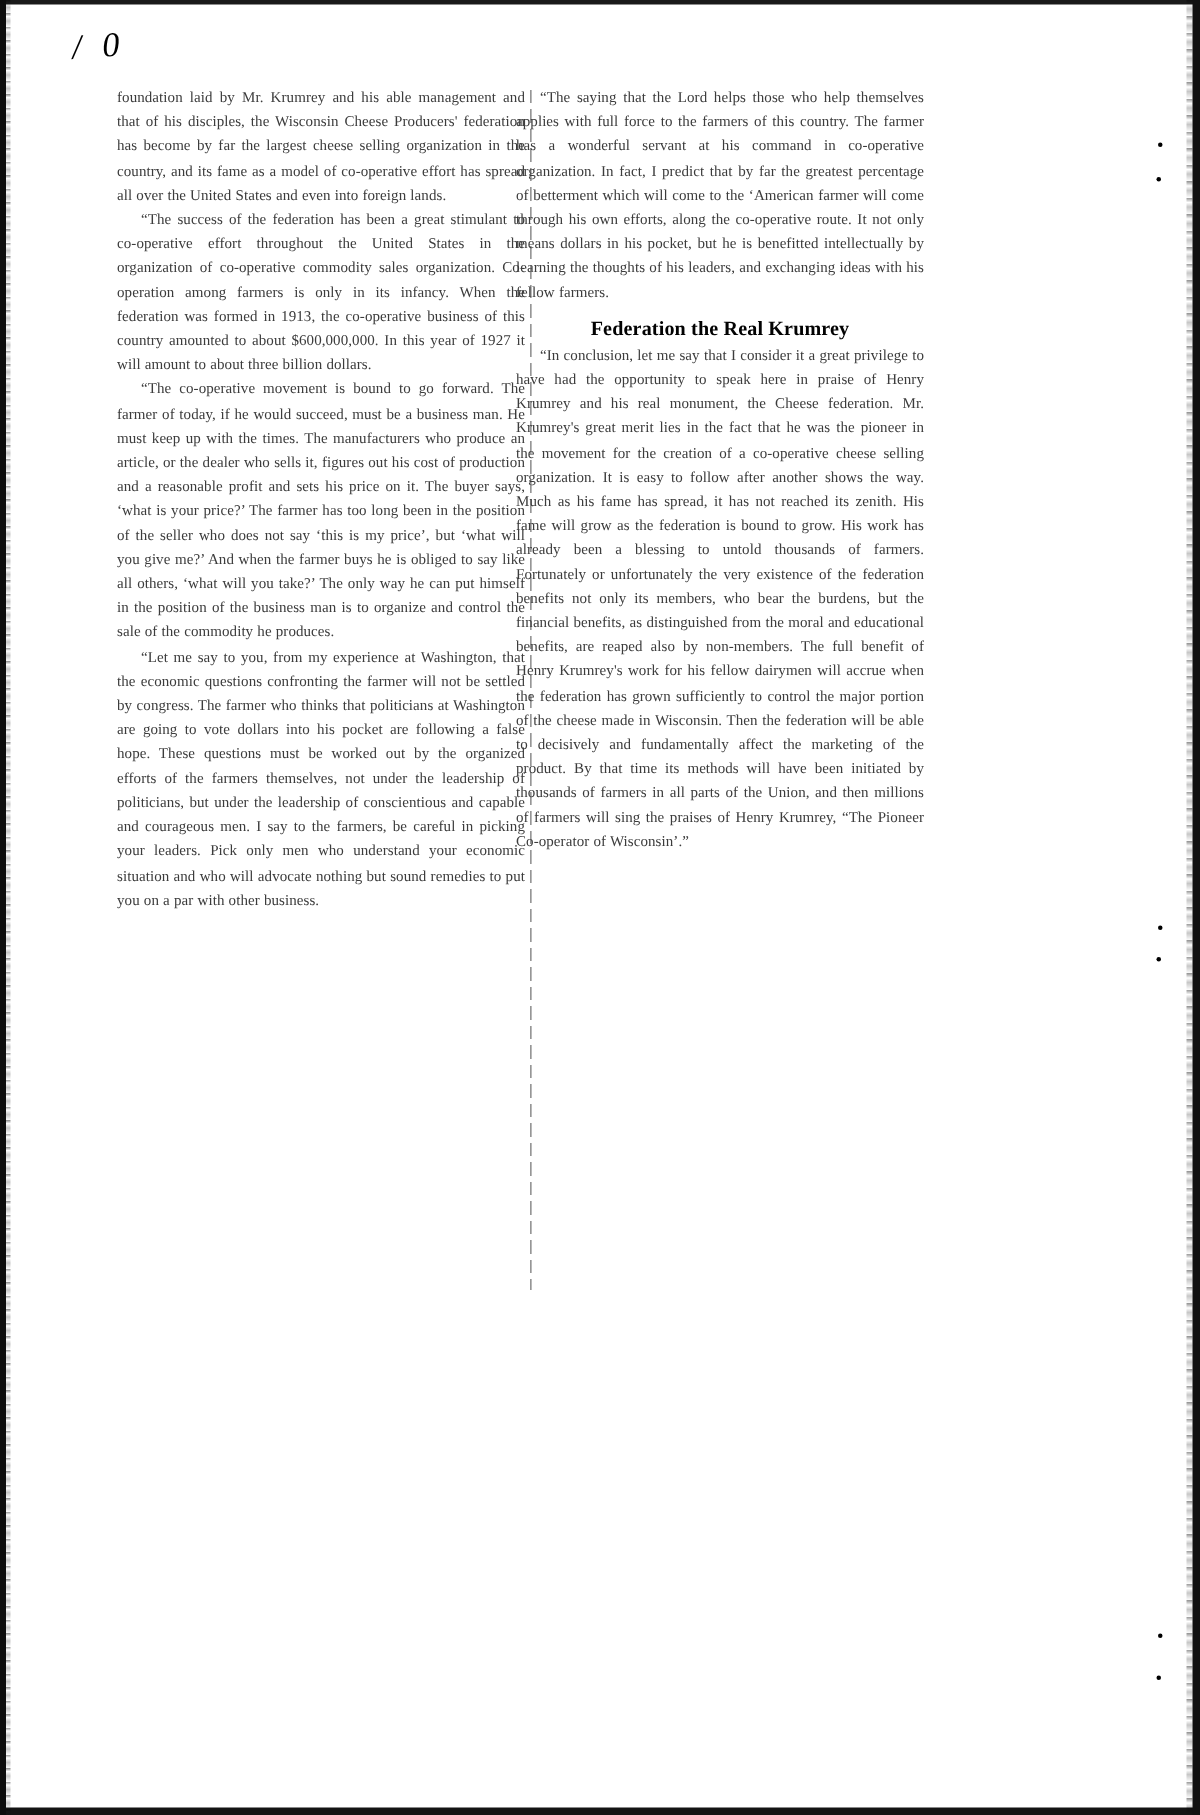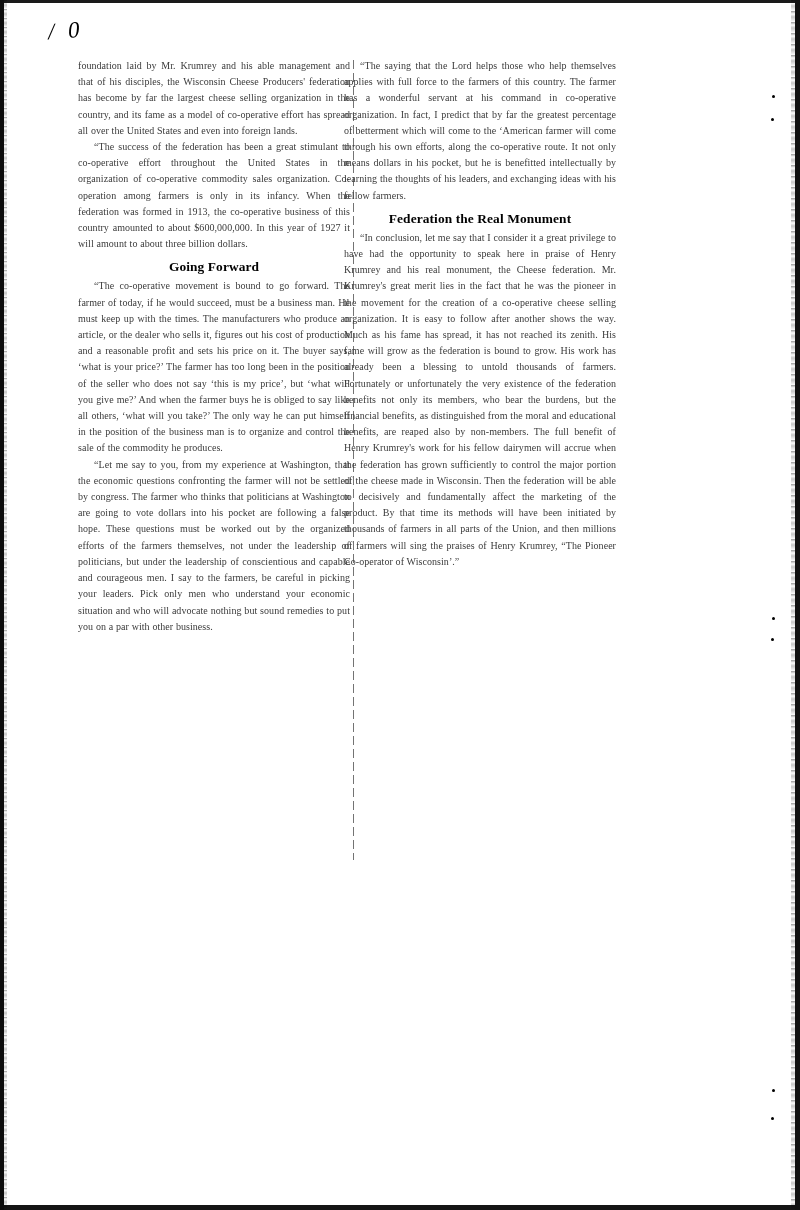--- a/index.html
+++ b/index.html
@@ -165,27 +165,26 @@
   <div class="scan-noise-left"></div>
   <div class="scan-noise-right"></div>
 
   <div class="page-mark">/ 0</div>
 
   <div class="article">
     <div class="col-rule"></div>
     <div class="col col-1" id="column-left">
         <p class="para noindent">foundation laid by Mr. Krumrey and his able management and that of his disciples, the Wisconsin Cheese Producers' federation has become by far the largest cheese selling organization in the country, and its fame as a model of co-operative effort has spread all over the United States and even into foreign lands.</p>
         <p class="para">“The success of the federation has been a great stimulant to co-operative effort throughout the United States in the organization of co-operative commodity sales organization. Co-operation among farmers is only in its infancy. When the federation was formed in 1913, the co-operative business of this country amounted to about $600,000,000. In this year of 1927 it will amount to about three billion dollars.</p>
-        <h3 class="subhead">Going Forward</h3>
         <p class="para">“The co-operative movement is bound to go forward. The farmer of today, if he would succeed, must be a business man. He must keep up with the times. The manufacturers who produce an article, or the dealer who sells it, figures out his cost of production and a reasonable profit and sets his price on it. The buyer says, ‘what is your price?’ The farmer has too long been in the position of the seller who does not say ‘this is my price’, but ‘what will you give me?’ And when the farmer buys he is obliged to say like all others, ‘what will you take?’ The only way he can put himself in the position of the business man is to organize and control the sale of the commodity he produces.</p>
         <p class="para">“Let me say to you, from my experience at Washington, that the economic questions confronting the farmer will not be settled by congress. The farmer who thinks that politicians at Washington are going to vote dollars into his pocket are following a false hope. These questions must be worked out by the organized efforts of the farmers themselves, not under the leadership of politicians, but under the leadership of conscientious and capable and courageous men. I say to the farmers, be careful in picking your leaders. Pick only men who understand your economic situation and who will advocate nothing but sound remedies to put you on a par with other business.</p>
       </div>
     <div class="col col-2" id="column-right">
         <p class="para">“The saying that the Lord helps those who help themselves applies with full force to the farmers of this country. The farmer has a wonderful servant at his command in co-operative organization. In fact, I predict that by far the greatest percentage of betterment which will come to the ‘American farmer will come through his own efforts, along the co-operative route. It not only means dollars in his pocket, but he is benefitted intellectually by learning the thoughts of his leaders, and exchanging ideas with his fellow farmers.</p>
-        <h3 class="subhead">Federation the Real Monument</h3>
+        <h3 class="subhead">Federation the Real Krumrey</h3>
         <p class="para">“In conclusion, let me say that I consider it a great privilege to have had the opportunity to speak here in praise of Henry Krumrey and his real monument, the Cheese federation. Mr. Krumrey's great merit lies in the fact that he was the pioneer in the movement for the creation of a co-operative cheese selling organization. It is easy to follow after another shows the way. Much as his fame has spread, it has not reached its zenith. His fame will grow as the federation is bound to grow. His work has already been a blessing to untold thousands of farmers. Fortunately or unfortunately the very existence of the federation benefits not only its members, who bear the burdens, but the financial benefits, as distinguished from the moral and educational benefits, are reaped also by non-members. The full benefit of Henry Krumrey's work for his fellow dairymen will accrue when the federation has grown sufficiently to control the major portion of the cheese made in Wisconsin. Then the federation will be able to decisively and fundamentally affect the marketing of the product. By that time its methods will have been initiated by thousands of farmers in all parts of the Union, and then millions of farmers will sing the praises of Henry Krumrey, “The Pioneer Co-operator of Wisconsin’.”</p>
       </div>
   </div>
 
   <div id="speck-layer">
       <div class="speck" style="left: 772px; top: 95px; width: 3px; height: 3px;"></div>
       <div class="speck" style="left: 771px; top: 118px; width: 3px; height: 3px;"></div>
       <div class="speck" style="left: 772px; top: 617px; width: 3px; height: 3px;"></div>
       <div class="speck" style="left: 771px; top: 638px; width: 3px; height: 3px;"></div>
       <div class="speck" style="left: 772px; top: 1089px; width: 3px; height: 3px;"></div>

